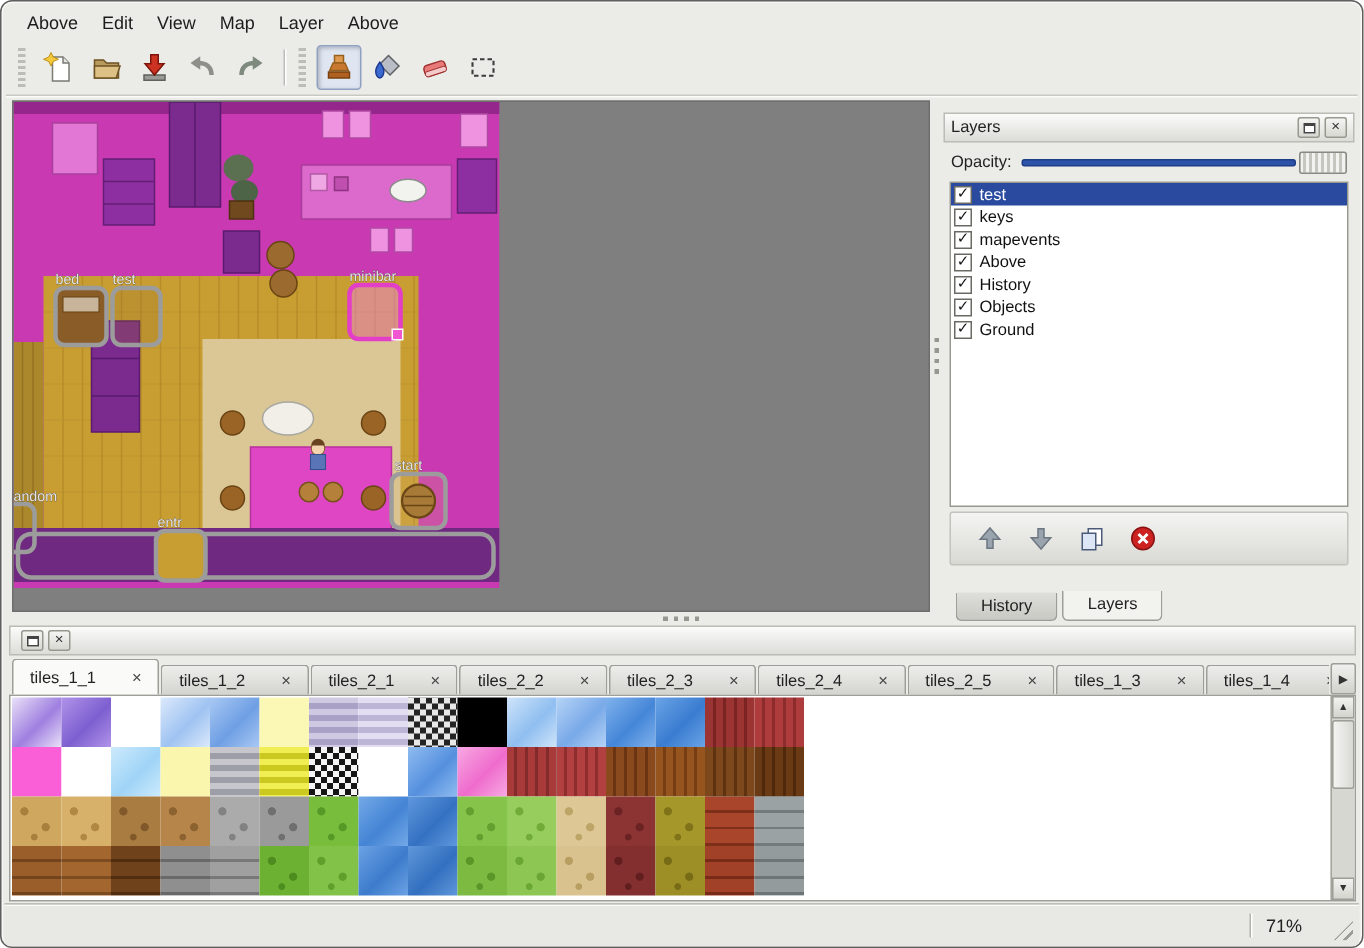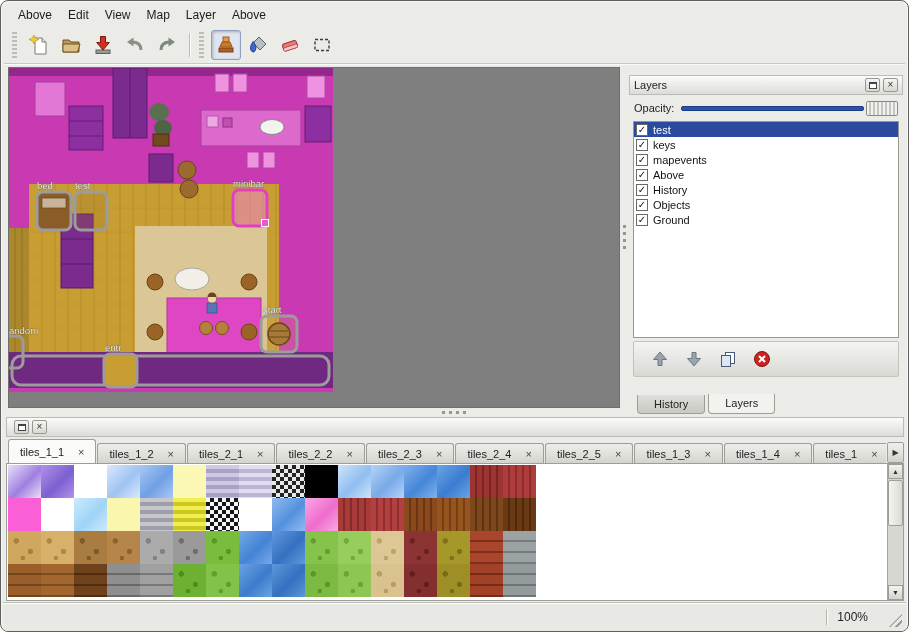--- a/index.html
+++ b/index.html
@@ -53,21 +53,21 @@
                  background:linear-gradient(#f4f4f2,#d9d9d4);border:1px solid #c3c3bd;border-radius:2px;}
   .la-btn{width:20px;height:20px;display:flex;align-items:center;justify-content:center;}
   .dock-tabs{height:24px;display:flex;align-items:center;padding-left:8px;margin-top:15px;}
   .dock-tab{padding:3px 16px;font-size:11px;color:#222;background:linear-gradient(#dededa,#c9c9c4);
             border:1px solid #9e9e98;border-top:none;border-radius:0 0 4px 4px;margin-right:3px;}
   .dock-tab.active{background:#f2f2ef;padding-bottom:4px;}
   
   .tilesets-panel{position:absolute;left:5px;top:416px;width:898px;height:184px;display:flex;flex-direction:column;}
   .ts-tabbar{position:relative;height:26px;display:flex;align-items:flex-end;padding-left:2px;overflow:hidden;}
   .ts-tabs{display:flex;align-items:flex-end;overflow:hidden;margin-right:18px;white-space:nowrap;}
-  .ts-tab{display:flex;align-items:center;gap:14px;padding:0 11px;font-size:11px;color:#222;height:20px;
+  .ts-tab{display:flex;align-items:center;gap:24px;padding:0 11px;font-size:11px;color:#222;height:20px;
           border:1px solid #9e9e98;border-bottom:none;border-radius:3px 3px 0 0;
           background:linear-gradient(#ededeb,#d4d4cf);margin-right:1px;flex:0 0 auto;}
   .ts-tab.active{background:#fafaf8;height:24px;position:relative;z-index:2;}
   .ts-close{font-size:11px;line-height:10px;color:#444;}
   .ts-scroll-btn{position:absolute;right:0;bottom:0;width:17px;height:21px;border:1px solid #9e9e98;border-radius:2px;
                  background:linear-gradient(#f0f0ee,#d2d2cc);display:flex;align-items:center;justify-content:center;
                  font-size:8px;color:#333;z-index:3;}
   .ts-content{position:relative;flex:1;background:#fff;border:1px solid #9e9e98;overflow:hidden;}
   .tile-grid{position:absolute;left:1px;top:1px;display:grid;grid-template-columns:repeat(16,33px);grid-auto-rows:33px;}
   .tile{width:33px;height:33px;}
@@ -469,17 +469,17 @@
         <div class="sb-thumb"></div>
         <div class="sb-btn sb-down">
             <span>▼</span>
           </div>
       </div>
     </div>
   </div>
 
   <div class="statusbar">
     <div class="status-sep"></div>
-    <span>100%</span>
+    <span>71%</span>
     <div class="resize-grip"></div>
   </div>
 
 </div>
 
 </body></html>

